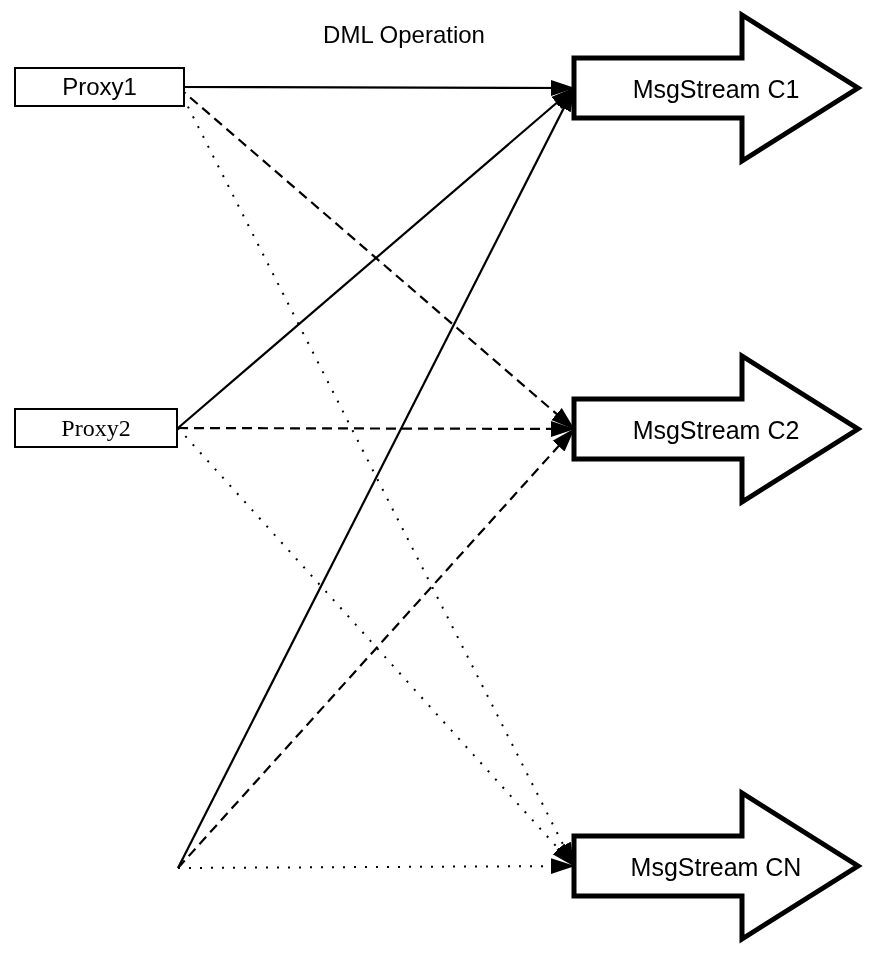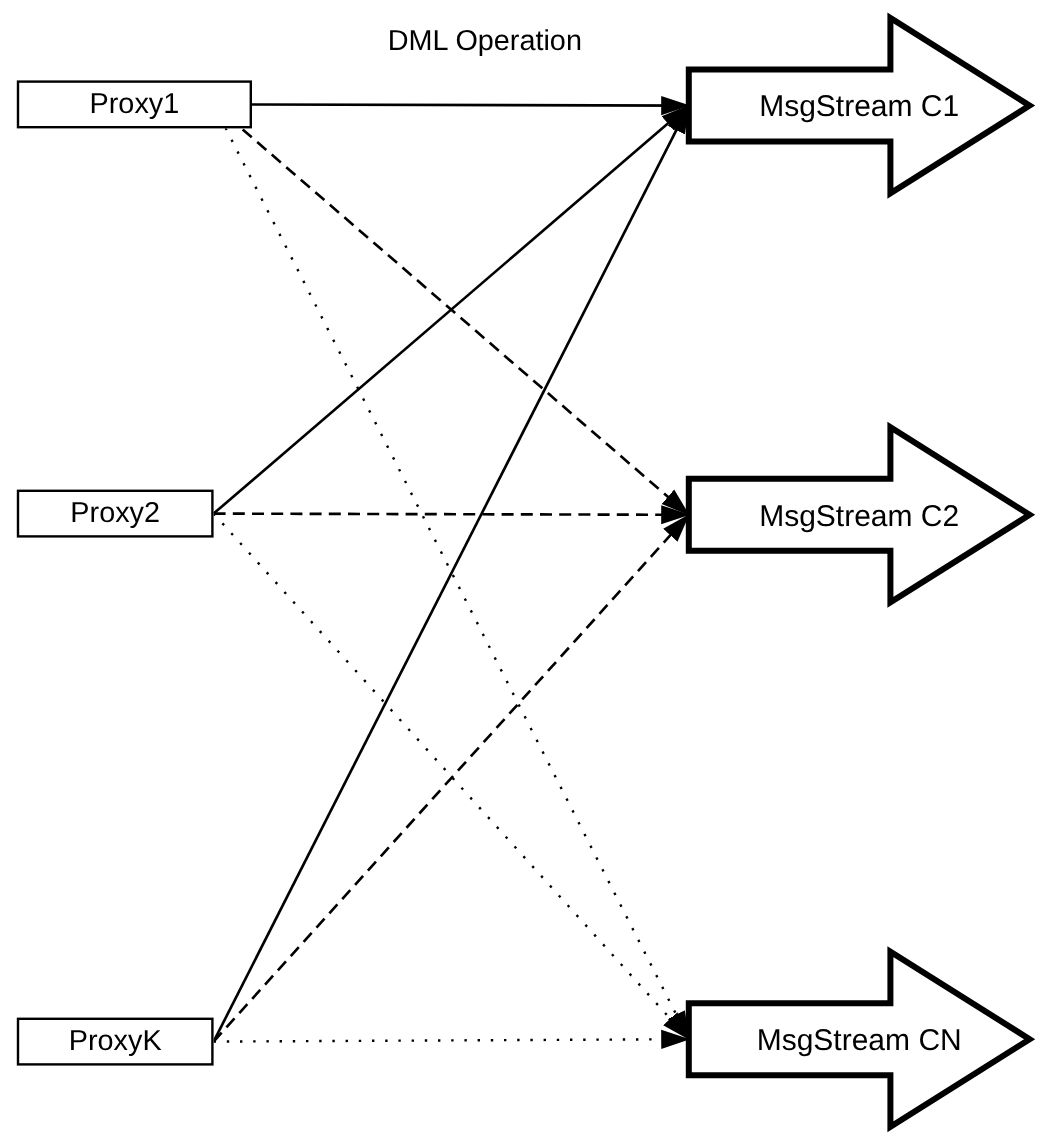--- a/index.html
+++ b/index.html
@@ -86,28 +86,25 @@
         <line x1="178" y1="868" x2="574" y2="88" stroke-width="2.2" marker-end="url(#arrowhead)"></line>
         <line x1="178" y1="868" x2="574" y2="429" stroke-width="2.2" stroke-dasharray="10 6" marker-end="url(#arrowhead)"></line>
         <line x1="178" y1="868" x2="574" y2="866" stroke-width="2" stroke-dasharray="2 9" marker-end="url(#arrowhead)"></line>
       </g>
   </svg>
 
   <div class="annotation">
     <div>DML Operation</div>
   </div>
 
-  <div class="proxy" id="node-proxy1" style="left: 14px; top: 67px; width: 196px; height: 40px;">
+  <div class="proxy" id="node-proxy1" style="left: 14px; top: 67px; width: 171px; height: 40px;">
     <span>Proxy1</span>
   </div>
-  <div class="proxy" id="node-proxy2" style="left: 14px; top: 408px; width: 164px; height: 40px;">
+  <div class="proxy" id="node-proxy2" style="left: 14px; top: 408px; width: 164px; height: 40px; font-family: Liberation Serif, serif;">
     <span>Proxy2</span>
-  </div>
-  <div class="proxy" id="node-proxyk" style="left: 14px; top: 848px; width: 164px; height: 40px;">
-    <span>ProxyK</span>
   </div>
 
   <svg class="stream" id="node-c1" width="292" height="154" xmlns="http://www.w3.org/2000/svg" style="left: 570px; top: 11px;">
     <polygon points="4,47 172,47 172,4 288,77 172,150 172,107 4,107"></polygon>
     <text x="146" y="78">MsgStream C1</text>
   </svg>
   <svg class="stream" id="node-c2" width="292" height="154" xmlns="http://www.w3.org/2000/svg" style="left: 570px; top: 352px;">
     <polygon points="4,47 172,47 172,4 288,77 172,150 172,107 4,107"></polygon>
     <text x="146" y="78">MsgStream C2</text>
   </svg>

